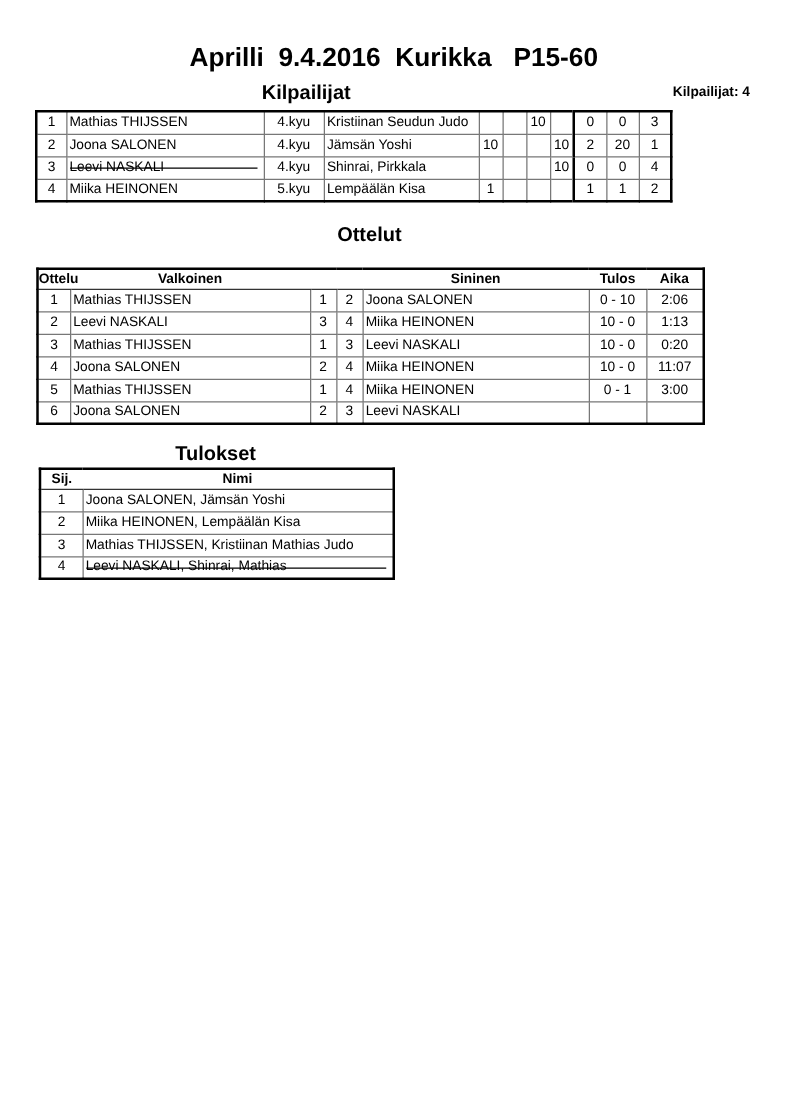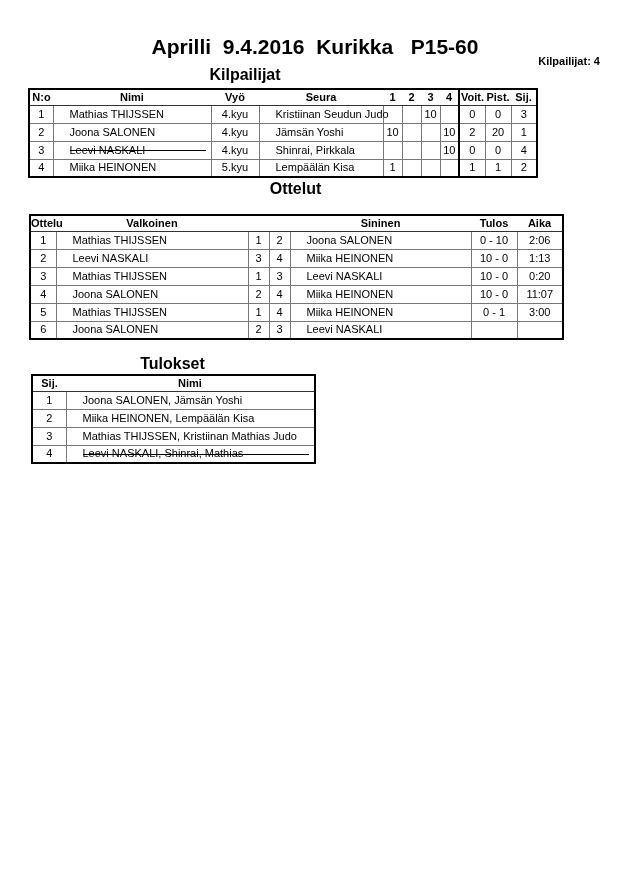--- a/index.html
+++ b/index.html
@@ -6,21 +6,21 @@
   html,body { background:#ffffff; }
   body {
     width:630px; height:891px; position:relative;
     font-family:"Liberation Sans", sans-serif; color:#000;
   }
   .page-title {
     position:absolute; top:24px; left:0; width:630px;
     text-align:center; font-size:21px; font-weight:bold; white-space:pre;margin-top:11px;
   }
   .competitor-count {
-    position:absolute; top:55px; right:30px;
+    position:absolute; top:68px; right:30px;
     font-size:11px; font-weight:bold;text-align:right;
   }
   .section-heading {
     position:absolute; font-size:16px; font-weight:bold; text-align:center;
   }
   #h-kilpailijat { top:66px; left:150px; width:190px; }
   #h-ottelut    { top:180px; left:29px; width:533px; }
   #h-tulokset   { top:355px; left:31px; width:283px; }
 
   table.doc-table {
@@ -31,21 +31,21 @@
     white-space:nowrap; overflow:visible; vertical-align:middle;
     font-size:11px; line-height:13px;
   }
   .doc-table th {
     font-weight:bold; height:16px; border:none; border-bottom:1px solid #333;
     text-align:center;
   }
   .doc-table td {
     height:18px; border:1px solid #777; text-align:center;
   }
-  .doc-table td.l { text-align:left; padding-left:16px;margin-left:32px; }
+  .doc-table td.l { text-align:left; padding-left:2px;margin-left:32px; }
   .thickL { border-left:2px solid #000 !important; }
 
   #t1 { left:28px; top:88px; width:508px; }
   #t2 { left:29px; top:214px; width:533px; }
   #t3 { left:31px; top:374px; width:283px; }
 
   .struck { display:block; position:relative; }
   .struck::after {
     content:""; position:absolute; left:0; right:5px; top:50%;
     border-top:1px solid #000;
@@ -67,33 +67,20 @@
       <col style="width:124px">
     <col style="width:19px">
       <col style="width:19px">
       <col style="width:19px">
       <col style="width:19px">
     <col style="width:26px">
       <col style="width:26px">
       <col style="width:26px">
   </colgroup>
   <tbody>
-      <tr>
-    <th>N:o</th>
-    <th>Nimi</th>
-    <th>Vyö</th>
-    <th>Seura</th>
-    <th>1</th>
-    <th>2</th>
-    <th>3</th>
-    <th>4</th>
-    <th class="thickL">Voit.</th>
-    <th>Pist.</th>
-    <th>Sij.</th>
-  </tr>
   <tr>
     <td>1</td>
     <td class="l"><span>Mathias THIJSSEN</span></td>
     <td>4.kyu</td>
     <td class="l">Kristiinan Seudun Judo</td>
     <td></td>
     <td></td>
     <td>10</td>
     <td></td>
     <td class="thickL">0</td>

